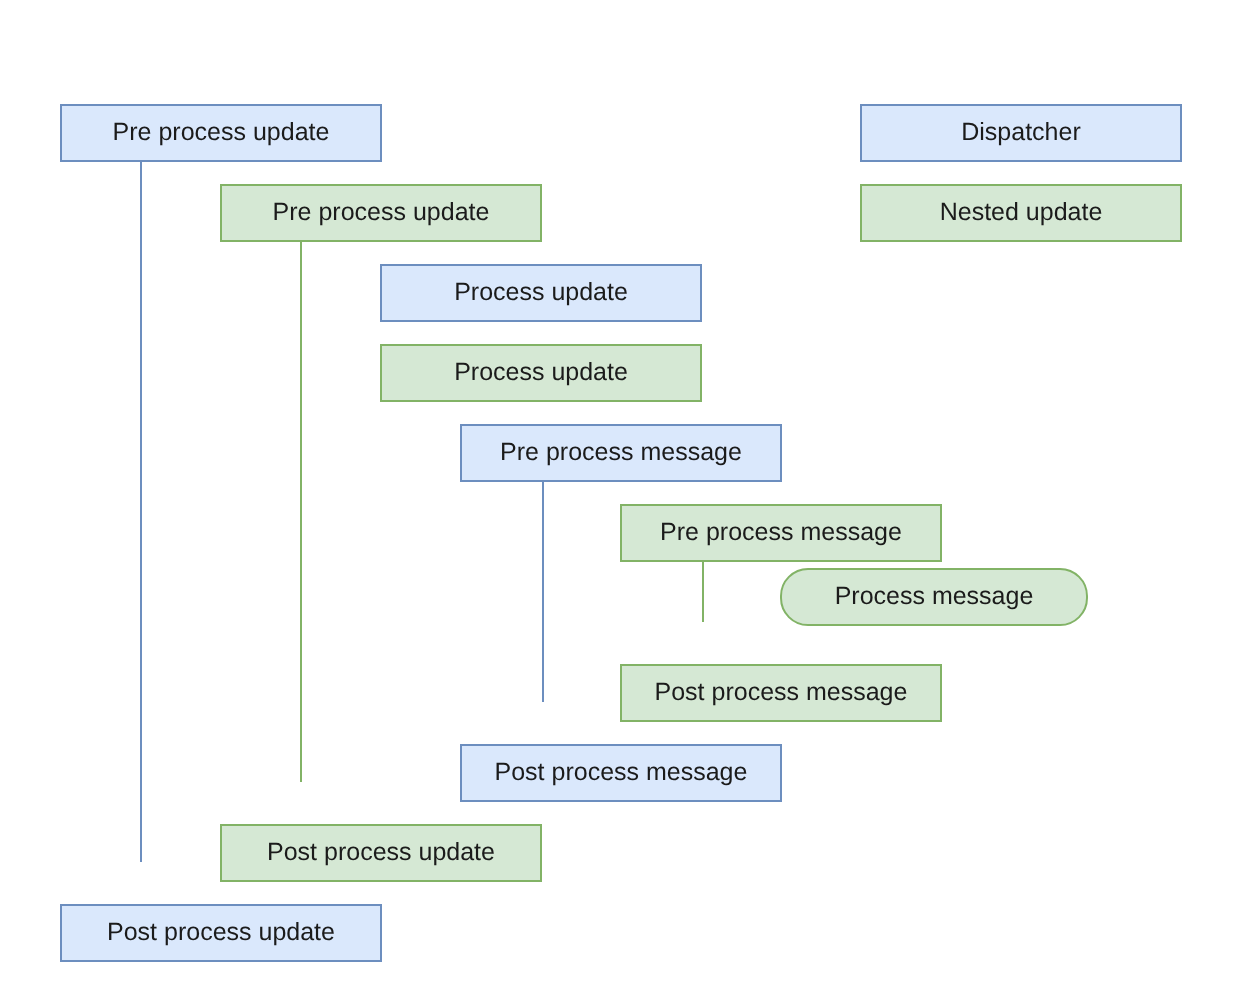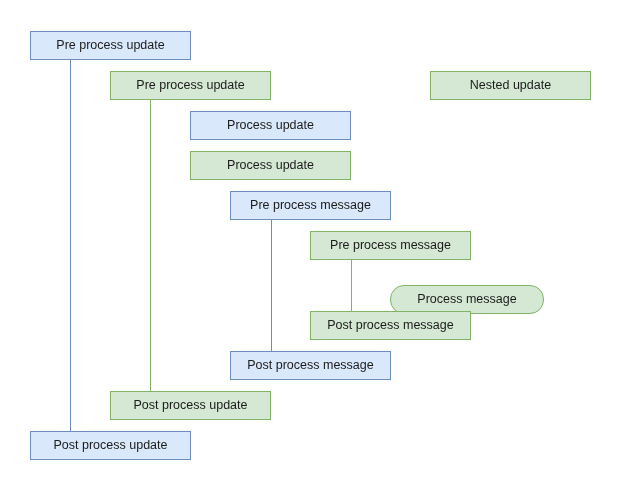--- a/index.html
+++ b/index.html
@@ -21,20 +21,21 @@
     display: flex;
     align-items: center;
     justify-content: center;
     font-size: 12.5px;
     line-height: 1;
     color: #1b1b1b;
     border-width: 1px;
     border-style: solid;
     text-align: left;
     white-space: nowrap;
+    margin-top: 21px;
   }
   .node.blue {
     background: #dae8fc;
     border-color: #6c8ebf;
   }
   .node.green {
     background: #d5e8d4;
     border-color: #82b366;
   }
   .edge {
@@ -58,20 +59,23 @@
 </head>
 <body>
 
 <div id="canvas">
 
   <div class="edge v blue" style="left:70px; top:59px; height:372px;"></div>
   <div class="edge v green" style="left:150px; top:99px; height:292px;"></div>
   <div class="edge v blue" style="left:271px; top:219px; height:132px;"></div>
   <div class="edge v green" style="left:351px; top:259px; height:52px;"></div>
 
+  <div class="node blue" style="left:430px; top:31px; width:161px; height:29px;">
+    <span class="node-label">Dispatcher</span>
+  </div>
   <div class="node green" style="left:430px; top:71px; width:161px; height:29px;">
     <span class="node-label">Nested update</span>
   </div>
 
   <div class="node blue" style="left:30px; top:31px; width:161px; height:29px;">
     <span class="node-label">Pre process update</span>
   </div>
 
   <div class="node green" style="left:110px; top:71px; width:161px; height:29px;">
     <span class="node-label">Pre process update</span>
@@ -86,21 +90,21 @@
   </div>
 
   <div class="node blue" style="left:230px; top:191px; width:161px; height:29px;">
     <span class="node-label">Pre process message</span>
   </div>
 
   <div class="node green" style="left:310px; top:231px; width:161px; height:29px;">
     <span class="node-label">Pre process message</span>
   </div>
 
-  <div class="node green" style="left:390px; top:285px; width:154px; height:29px;border-radius:14px;">
+  <div class="node green" style="left:390px; top:263px; width:154px; height:29px;border-radius:14px;">
     <span class="node-label">Process message</span>
   </div>
 
   <div class="node green" style="left:310px; top:311px; width:161px; height:29px;">
     <span class="node-label">Post process message</span>
   </div>
 
   <div class="node blue" style="left:230px; top:351px; width:161px; height:29px;">
     <span class="node-label">Post process message</span>
   </div>

